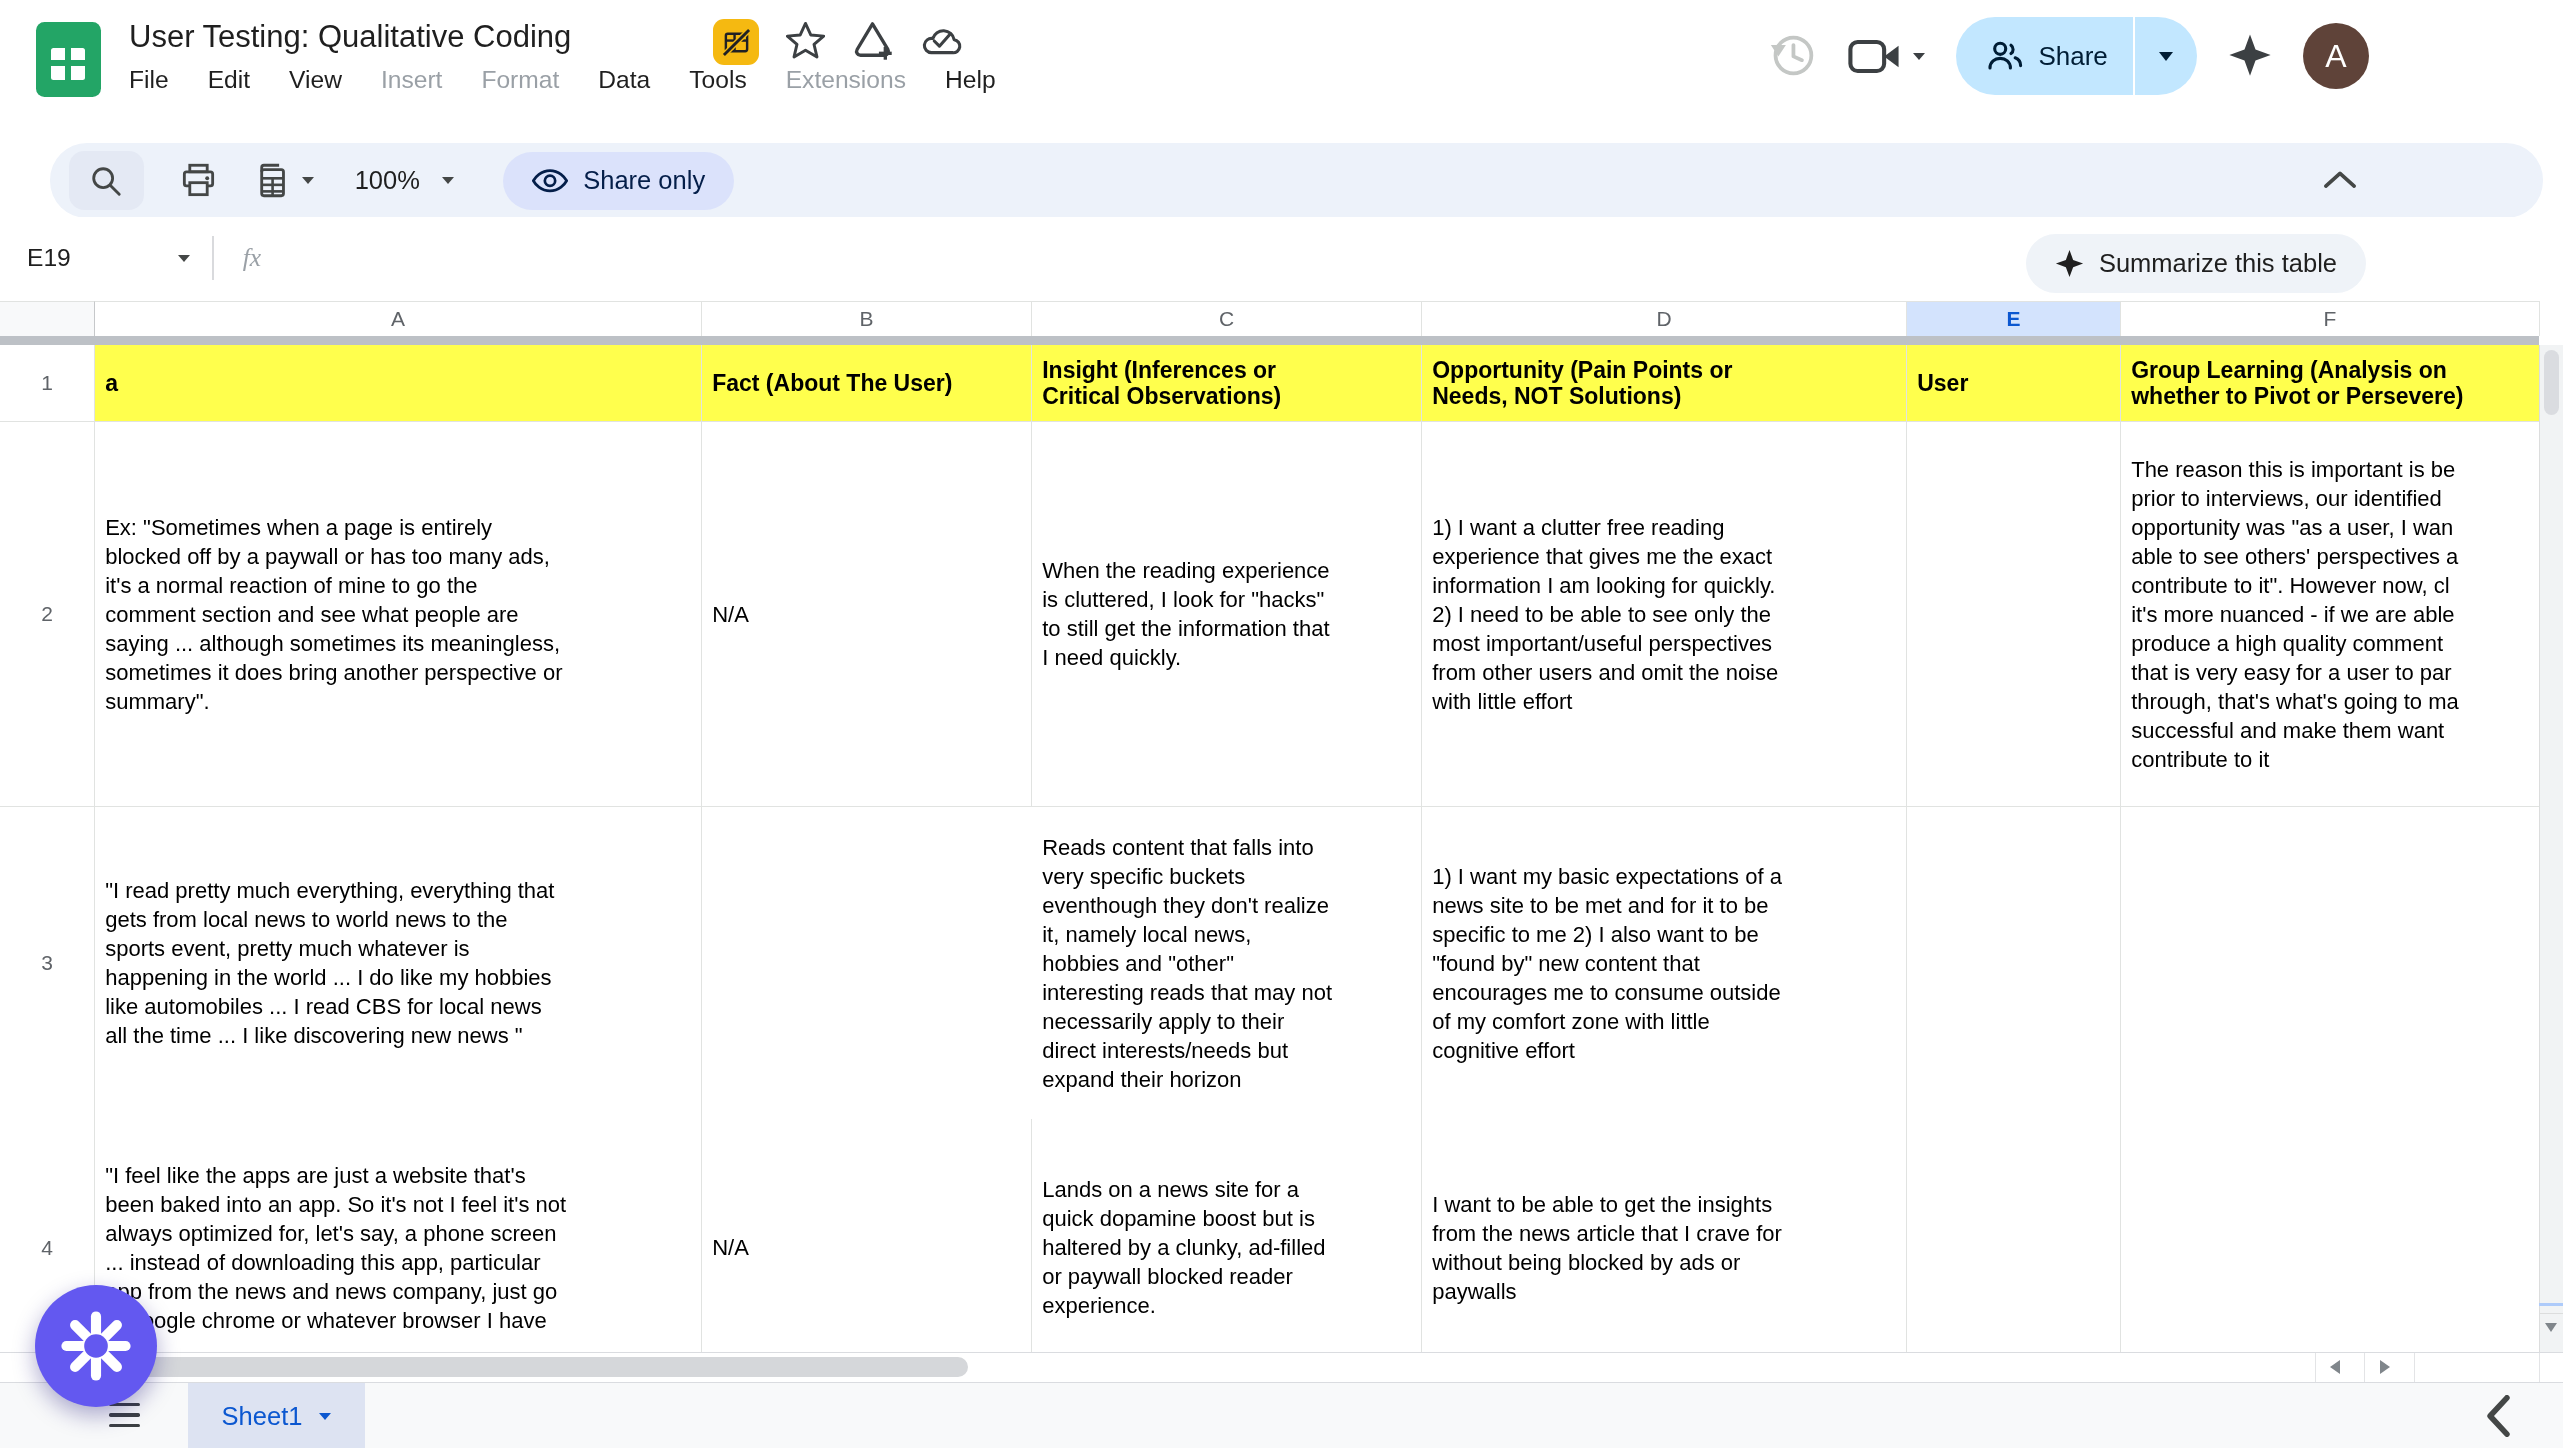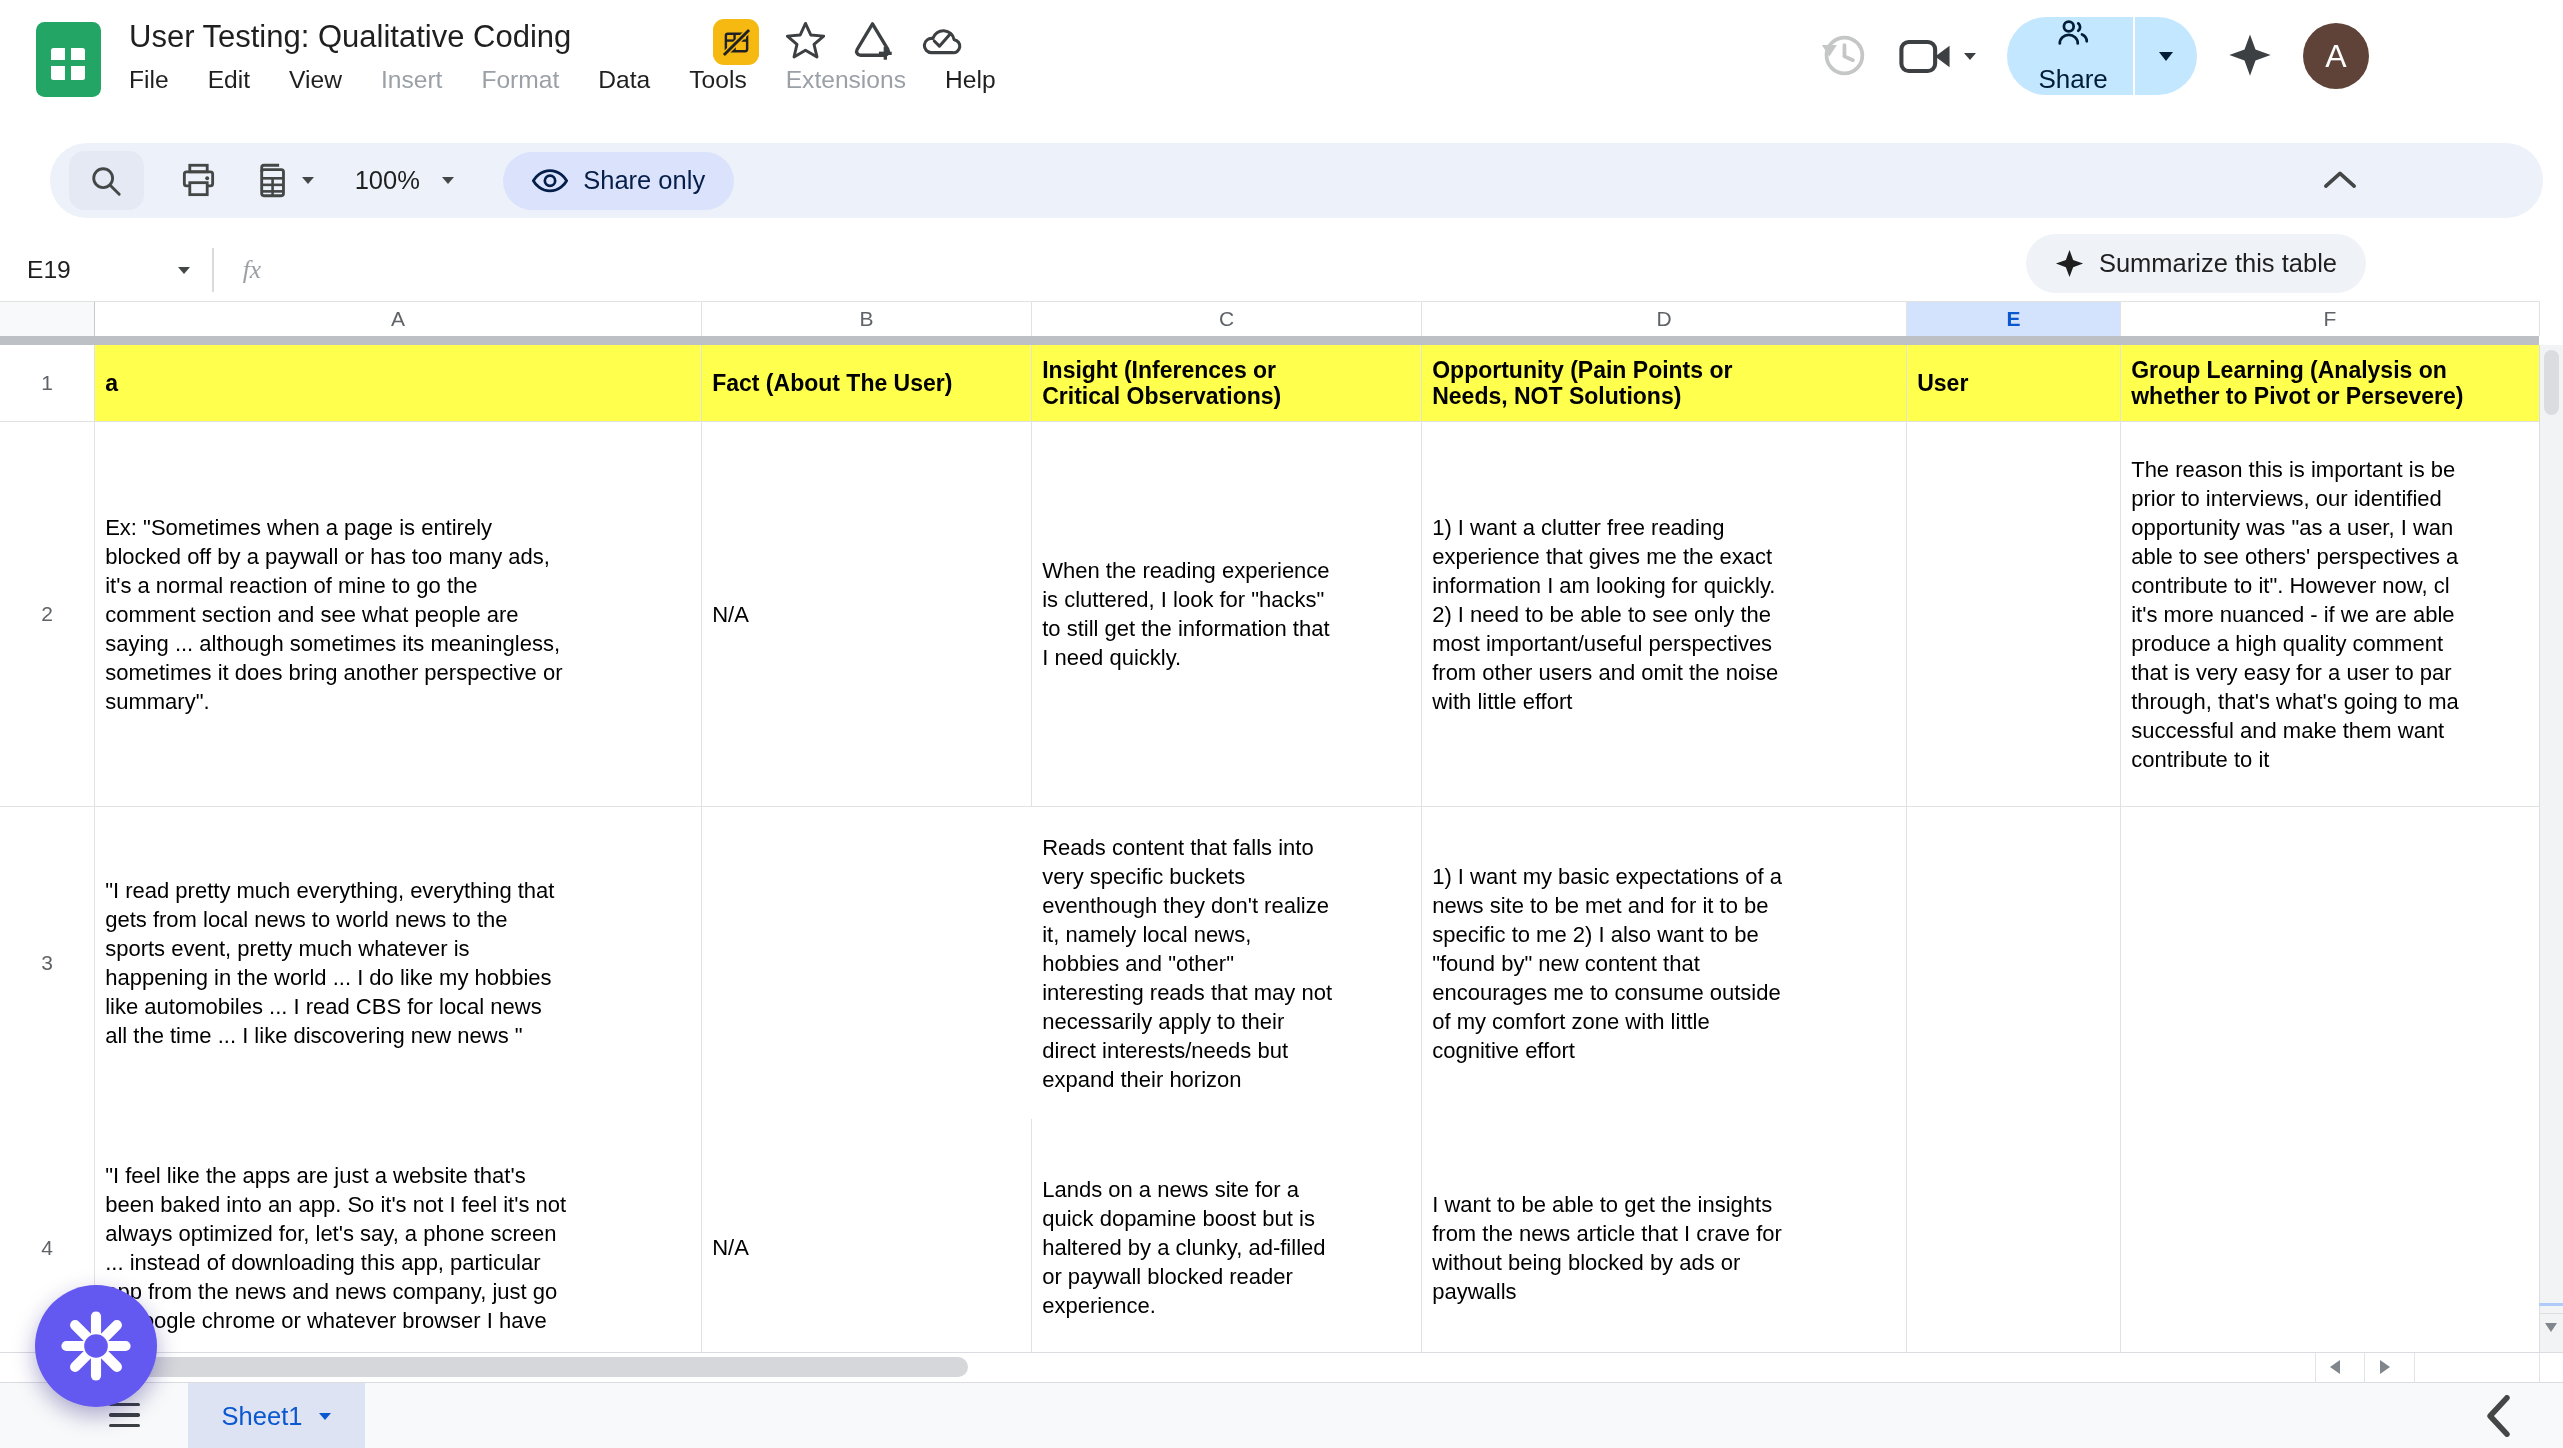--- a/index.html
+++ b/index.html
@@ -19,41 +19,41 @@
   .sheets-logo .grid::before{content:"";position:absolute;left:13.6px;top:0;width:6px;height:100%;background:var(--sheets-green,#23a566);}
   .sheets-logo .grid::after{content:"";position:absolute;left:0;top:12.7px;width:100%;height:6px;background:var(--sheets-green,#23a566);}
   .doc-title{position:absolute;left:129px;top:18.7px;font-size:31px;color:#1f1f1f;}
   .title-icons{position:absolute;left:713px;top:15.3px;display:flex;align-items:center;gap:27px;height:54px;}
   .vo-badge{width:46px;height:46px;border-radius:11px;background:var(--badge-yellow,#f5b911);display:flex;align-items:center;justify-content:center;}
   .menu-row{position:absolute;left:129px;top:66px;display:flex;}
   .menu-item{font-size:24.6px;color:#1f1f1f;margin-right:39px;cursor:default;}
   .menu-item.disabled{color:#9aa0a6;}
   .top-right{position:absolute;right:41px;top:15.3px;display:flex;align-items:center;gap:31px;height:82px;}
   .share-btn{height:78px;border-radius:39px;background:var(--share-bg,#c2e7ff);display:flex;align-items:center;overflow:hidden;}
-  .share-main{display:flex;align-items:center;gap:15.3px;padding:0 25.5px 0 31px;height:100%;flex-direction:column;}
+  .share-main{display:flex;align-items:center;gap:15.3px;padding:0 25.5px 0 31px;height:100%;}
   .share-label{font-size:26px;font-weight:500;color:var(--share-text,#001d35);}
   .share-divider{width:1.7px;height:78px;background:#fff;}
   .share-caret-box{padding:0 24px;height:100%;display:flex;align-items:center;}
   .caret{width:0;height:0;border-left:7.6px solid transparent;border-right:7.6px solid transparent;border-top:9.3px solid currentColor;display:inline-block;}
   .caret.sm{border-left-width:6px;border-right-width:6px;border-top-width:7.6px;}
   .avatar{width:66px;height:66px;border-radius:50%;background:var(--avatar-bg,#5f4339);color:#fff;font-size:32px;display:flex;align-items:center;justify-content:center;}
 
   
   .toolbar{position:absolute;left:50px;top:143px;width:2493px;height:75px;background:var(--toolbar-bg,#edf2fa);border-radius:37px;display:flex;align-items:center;}
   .search-chip{margin-left:18.7px;width:75px;height:59px;border-radius:15.3px;background:#e4e9f4;display:flex;align-items:center;justify-content:center;}
   .tb-icon{display:flex;align-items:center;justify-content:center;color:#444746;}
   .tb-gap{margin-left:36px;}
   .zoom-box{display:flex;align-items:center;gap:22px;margin-left:41px;color:#1f1f1f;font-size:25.5px;}
   .zoom-caret{color:#444746;}
   .view-only{margin-left:49px;height:58px;border-radius:29px;background:var(--view-only-bg,#dbe2fb);display:flex;align-items:center;gap:15.3px;padding:0 29px;color:#041e49;}
   .view-only .vo-label{font-size:25.5px;font-weight:500;color:#041e49;}
   .toolbar-collapse{position:absolute;right:53px;top:168px;color:#444746;}
 
   
-  .formula-bar{position:absolute;left:0;top:217px;width:2563px;height:82px;background:#fff;display:flex;align-items:center;margin-top:12px;}
+  .formula-bar{position:absolute;left:0;top:217px;width:2563px;height:82px;background:#fff;display:flex;align-items:center;}
   .name-box{display:flex;align-items:center;width:212px;padding-left:27px;color:#1f1f1f;font-size:24.6px;}
   .name-box .caret{color:#444746;margin-left:auto;margin-right:22px;}
   .fb-divider{width:1.7px;height:44px;background:#d9dadd;}
   .fx{font-family:"Liberation Serif",serif;font-style:italic;font-size:25.5px;color:#9aa0a6;margin-left:29px;}
   .summarize{position:absolute;right:44px;top:234px;height:59px;border-radius:30px;background:var(--summarize-bg,#eff3f8);display:flex;align-items:center;gap:15.3px;padding:0 29px;color:#1f1f1f;font-size:25.5px;}
 
   
   #grid-clip{position:absolute;left:0;top:0;width:2563px;height:1352px;overflow:hidden;}
   .colhead{position:absolute;top:301px;height:35px;display:flex;align-items:center;justify-content:center;font-size:21px;color:#5f6368;background:#fff;border-right:0.8px solid #e1e3e1;border-top:0.8px solid #e1e3e1;}
   .colhead.selected{background:var(--selected-col-bg,#d3e3fd);color:var(--accent-blue,#0b57d0);font-weight:700;}

